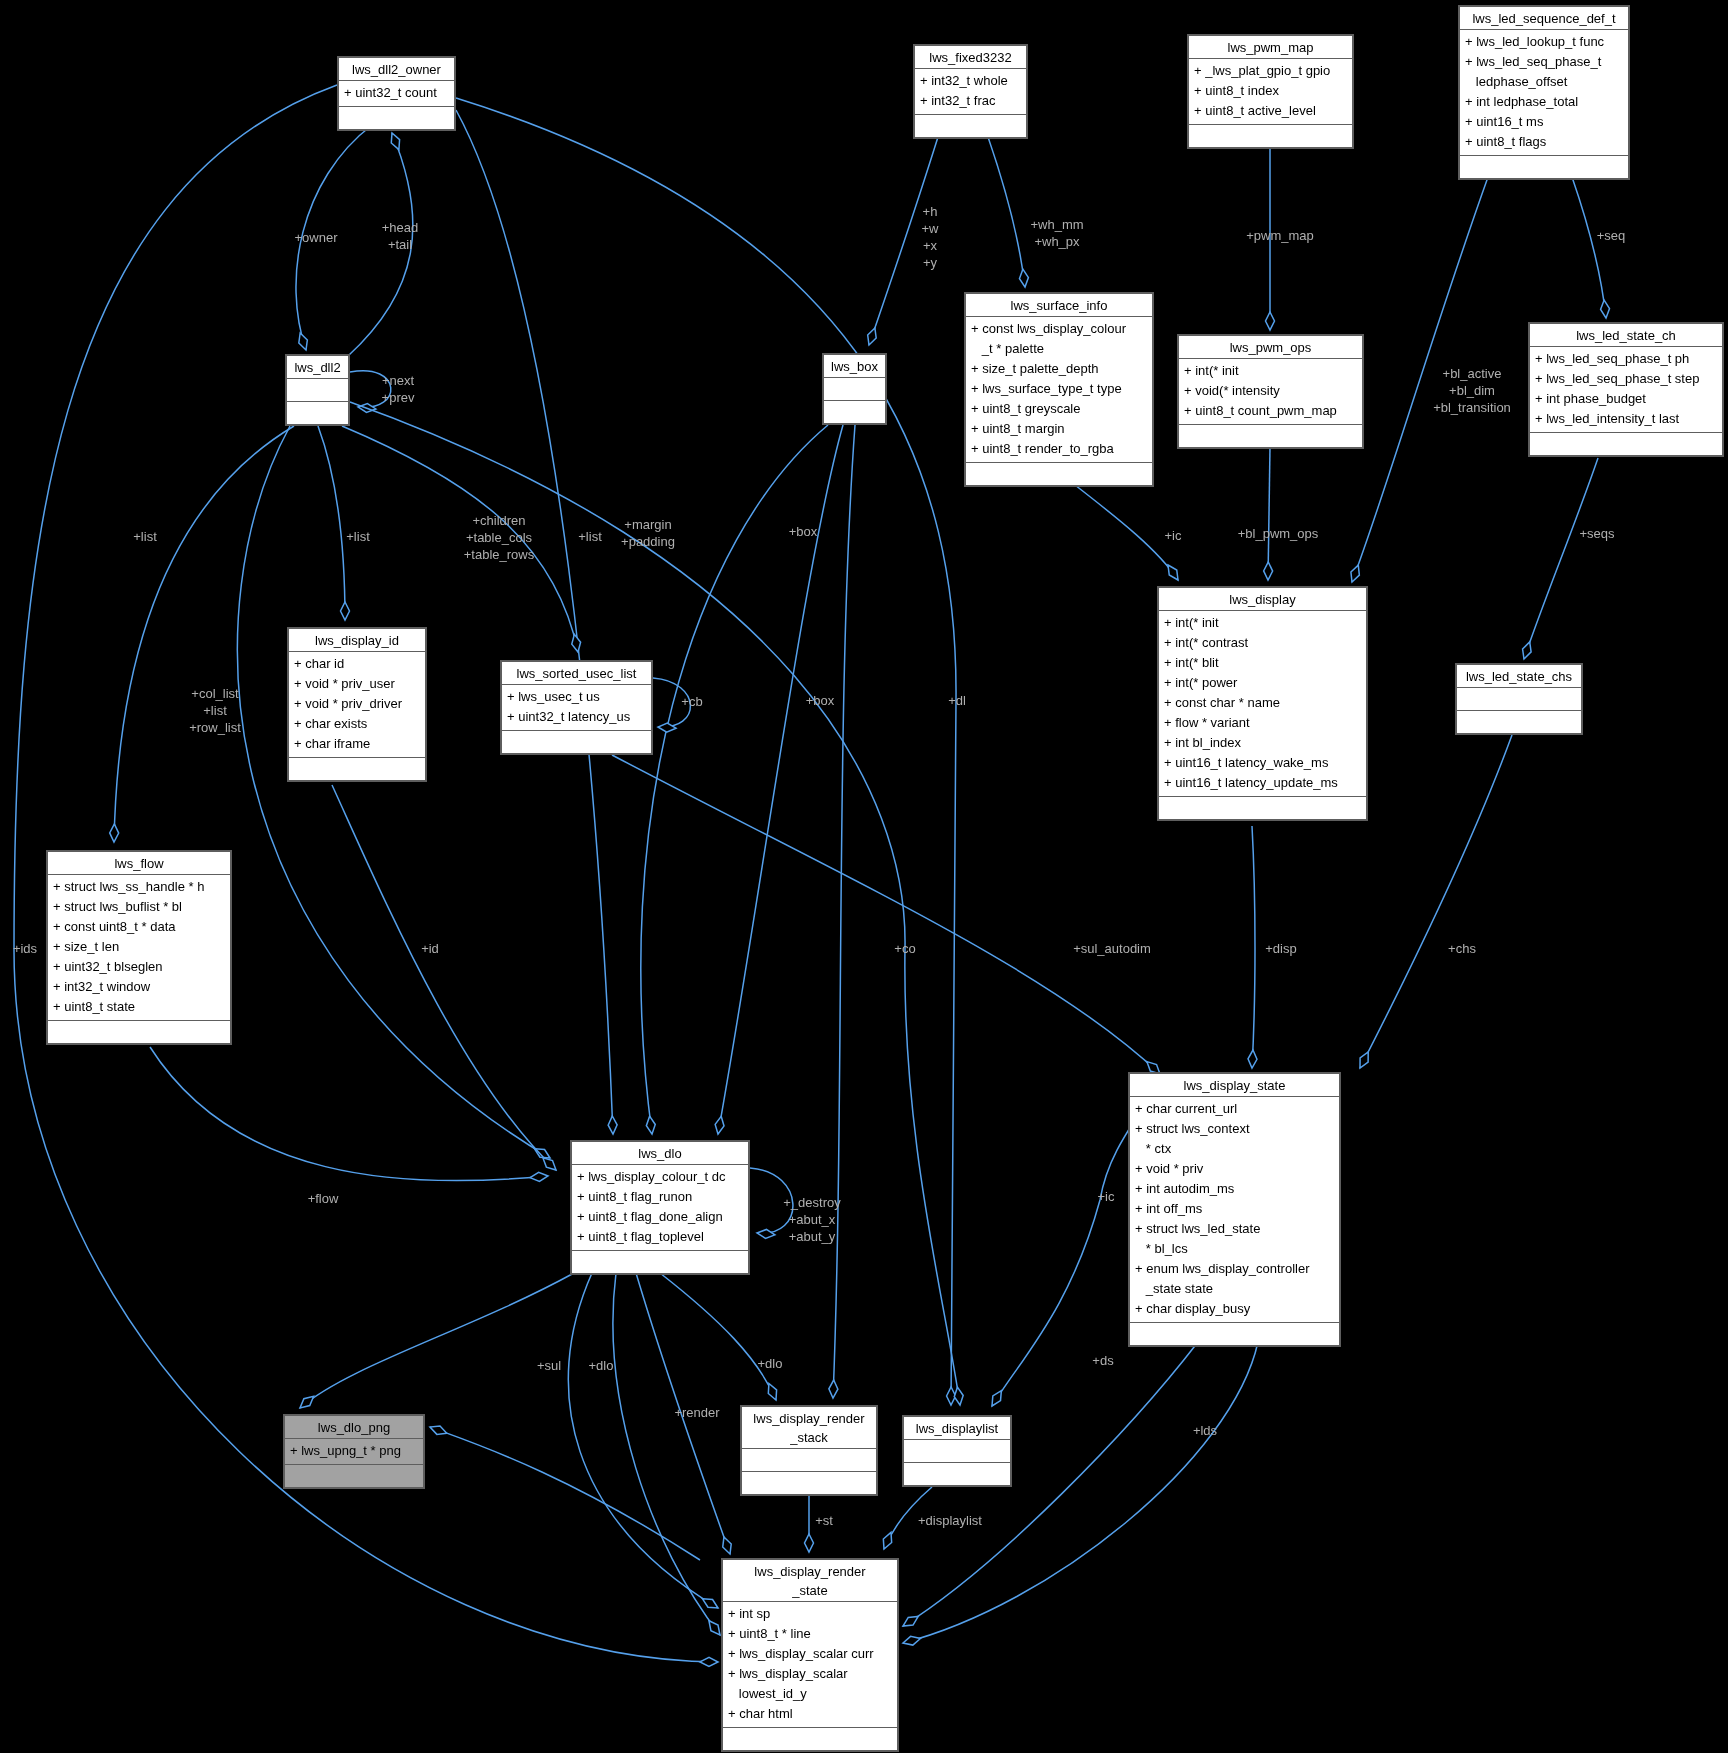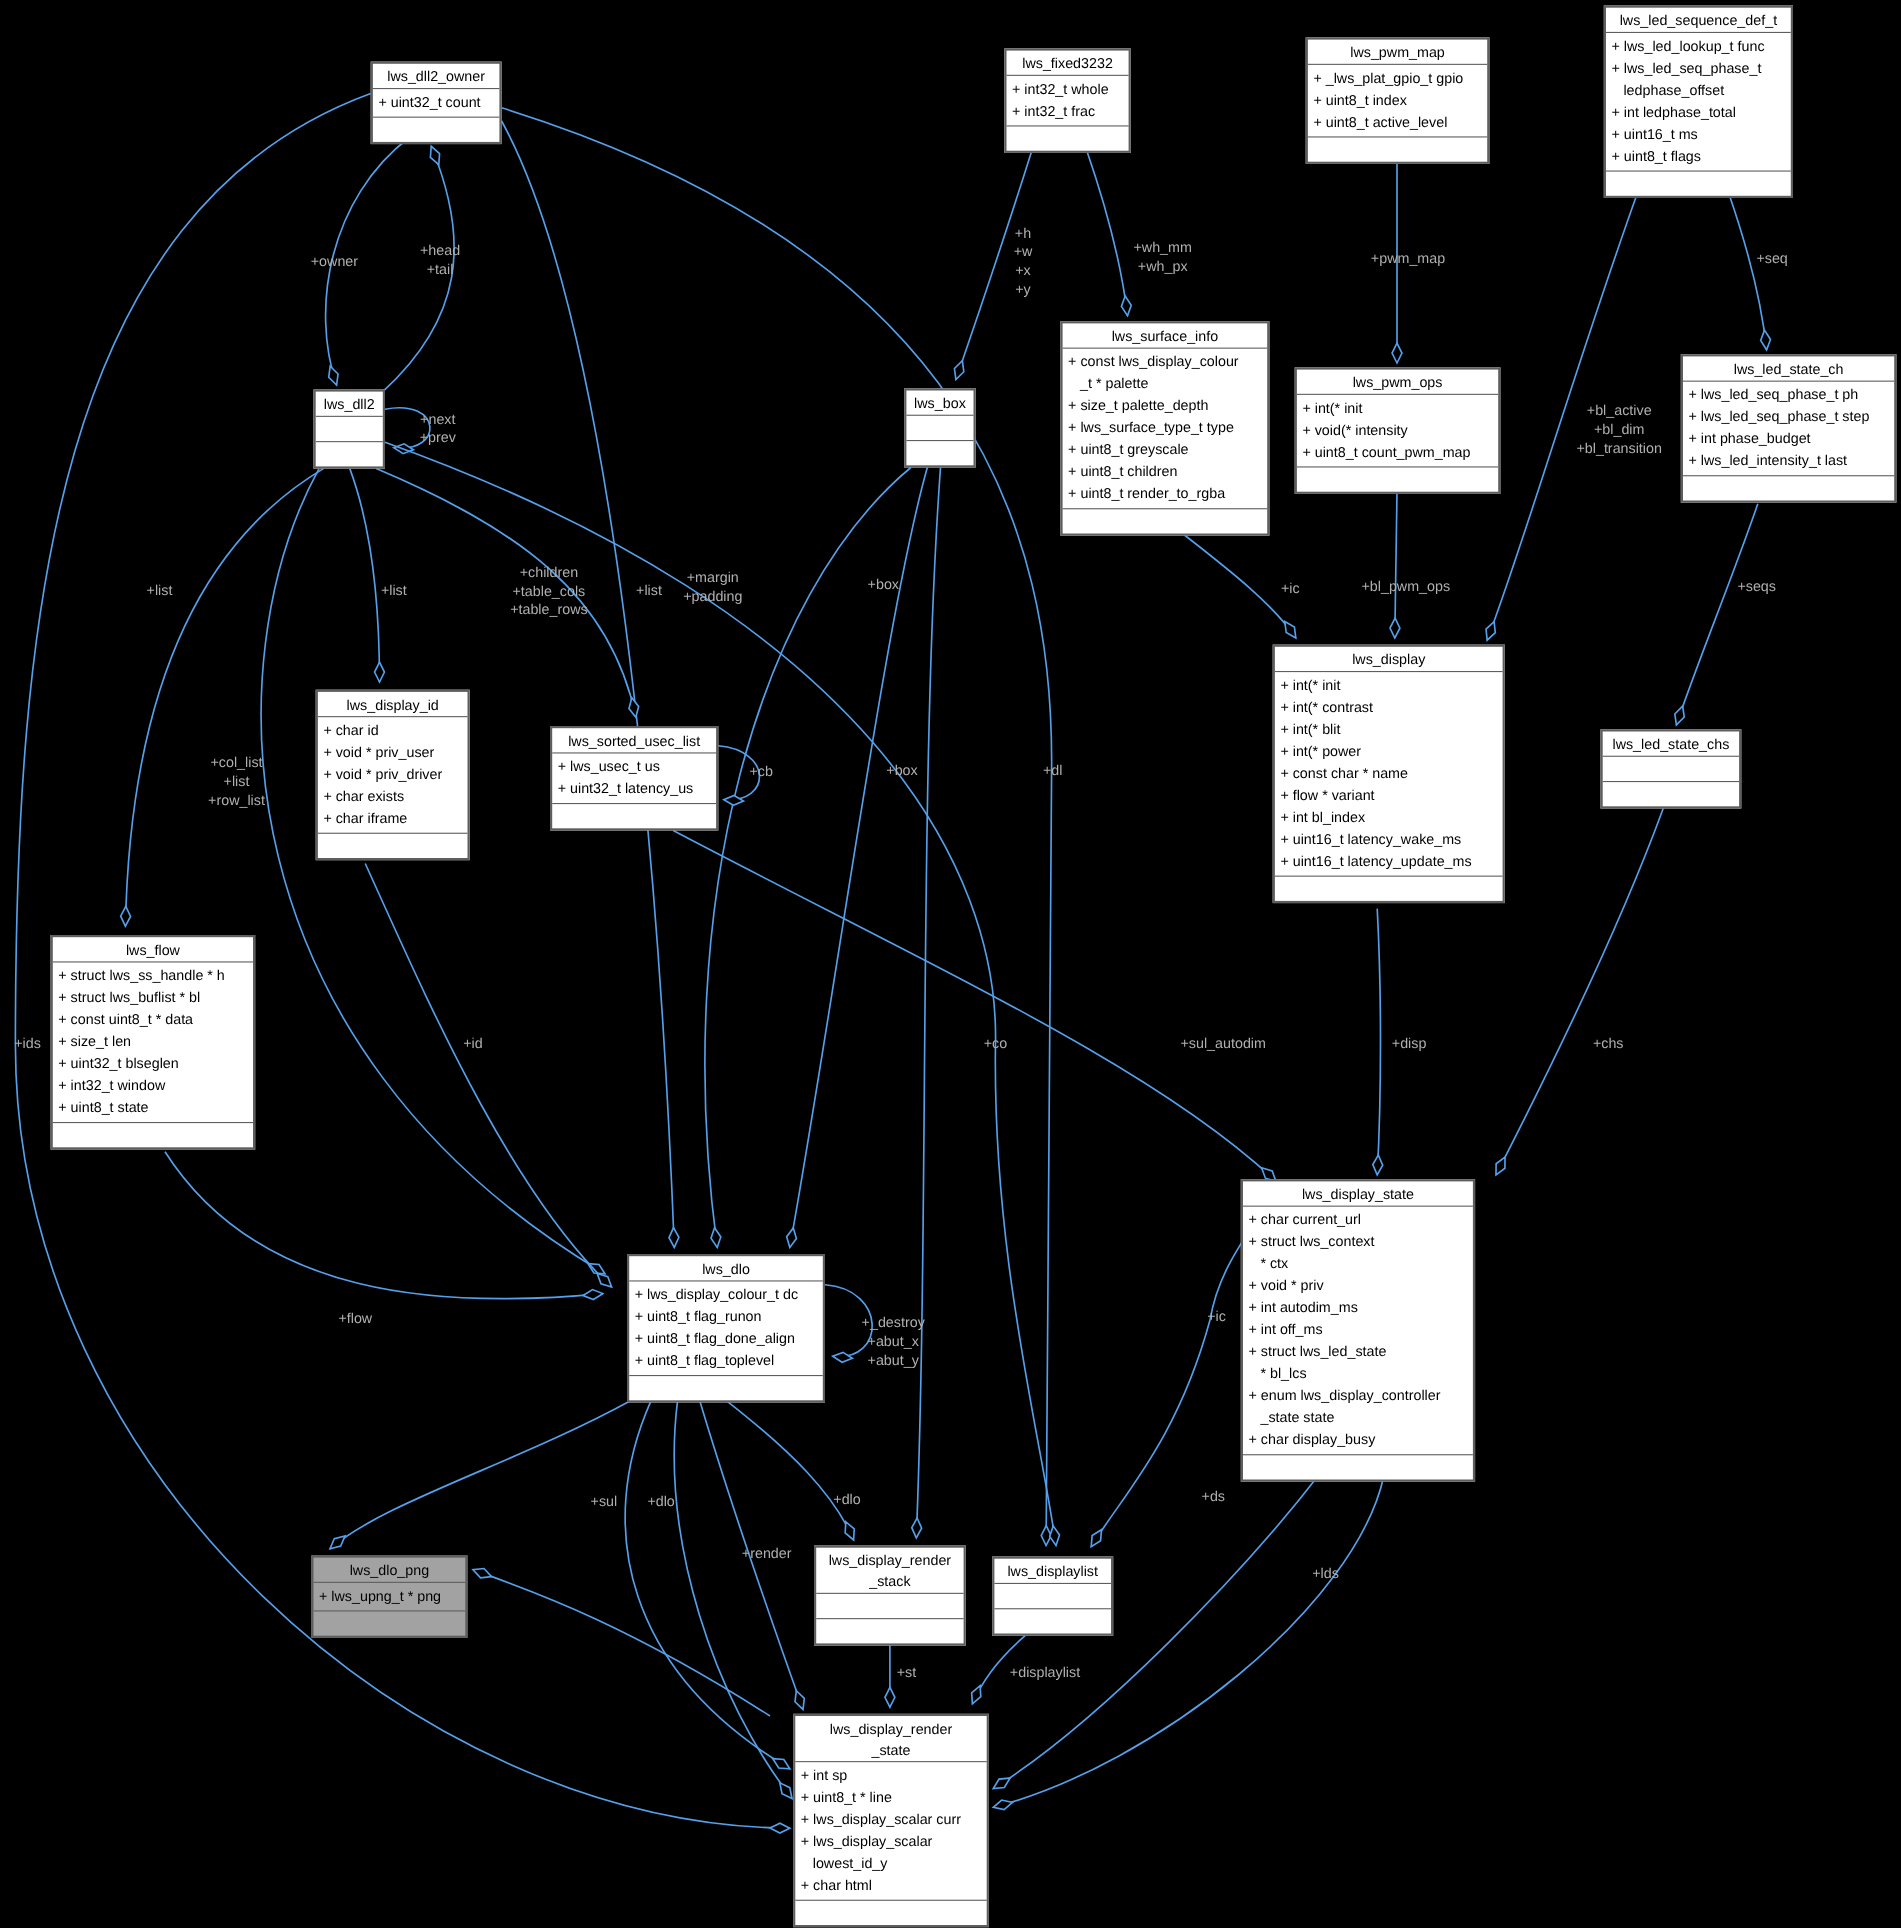--- a/index.html
+++ b/index.html
@@ -114,21 +114,21 @@
         <div class="class-section"></div>
       </div>
       <div class="class-box" style="left: 964px; top: 292px; width: 190px;">
         <div class="class-title">lws_surface_info</div>
         <div class="class-attrs">
           <div class="class-attr">+ const lws_display_colour
    _t * palette</div>
           <div class="class-attr">+ size_t palette_depth</div>
           <div class="class-attr">+ lws_surface_type_t type</div>
           <div class="class-attr">+ uint8_t greyscale</div>
-          <div class="class-attr">+ uint8_t children</div>
+          <div class="class-attr">+ uint8_t margin</div>
           <div class="class-attr">+ uint8_t render_to_rgba</div>
         </div>
         <div class="class-section"></div>
       </div>
       <div class="class-box" style="left: 1177px; top: 334px; width: 187px;">
         <div class="class-title">lws_pwm_ops</div>
         <div class="class-attrs">
           <div class="class-attr">+ int(* init</div>
           <div class="class-attr">+ void(* intensity</div>
           <div class="class-attr">+ uint8_t count_pwm_map</div>
@@ -255,21 +255,21 @@
           <div class="class-attr">+ uint8_t * line</div>
           <div class="class-attr">+ lws_display_scalar curr</div>
           <div class="class-attr">+ lws_display_scalar
    lowest_id_y</div>
           <div class="class-attr">+ char html</div>
         </div>
         <div class="class-section"></div>
       </div>
     </div>
   <div id="labels">
-      <div class="edge-label" style="left: 304px; top: 237px;">+owner</div>
+      <div class="edge-label" style="left: 316px; top: 237px;">+owner</div>
       <div class="edge-label" style="left: 400px; top: 236px;">+head
 +tail</div>
       <div class="edge-label" style="left: 398px; top: 389px;">+next
 +prev</div>
       <div class="edge-label" style="left: 145px; top: 536px;">+list</div>
       <div class="edge-label" style="left: 358px; top: 536px;">+list</div>
       <div class="edge-label" style="left: 499px; top: 537px;">+children
 +table_cols
 +table_rows</div>
       <div class="edge-label" style="left: 590px; top: 536px;">+list</div>

